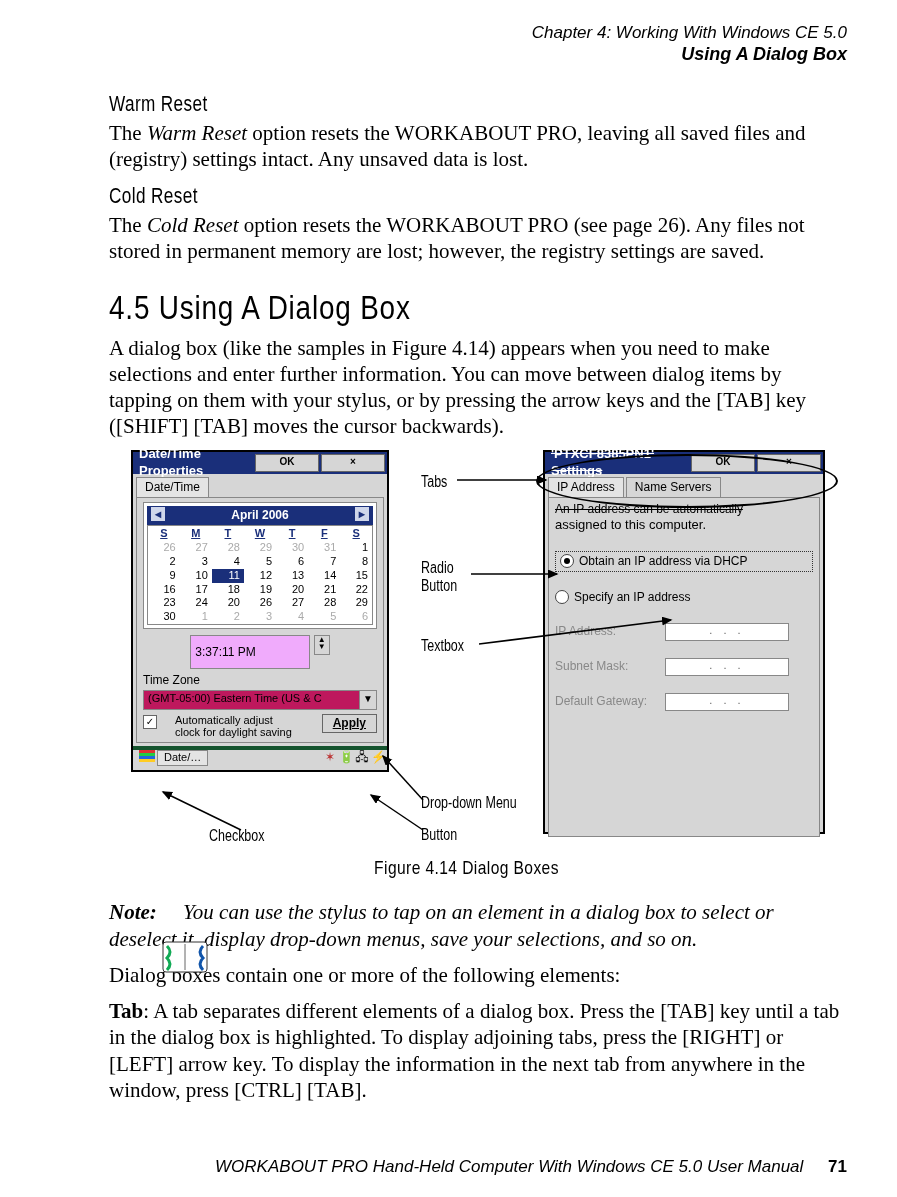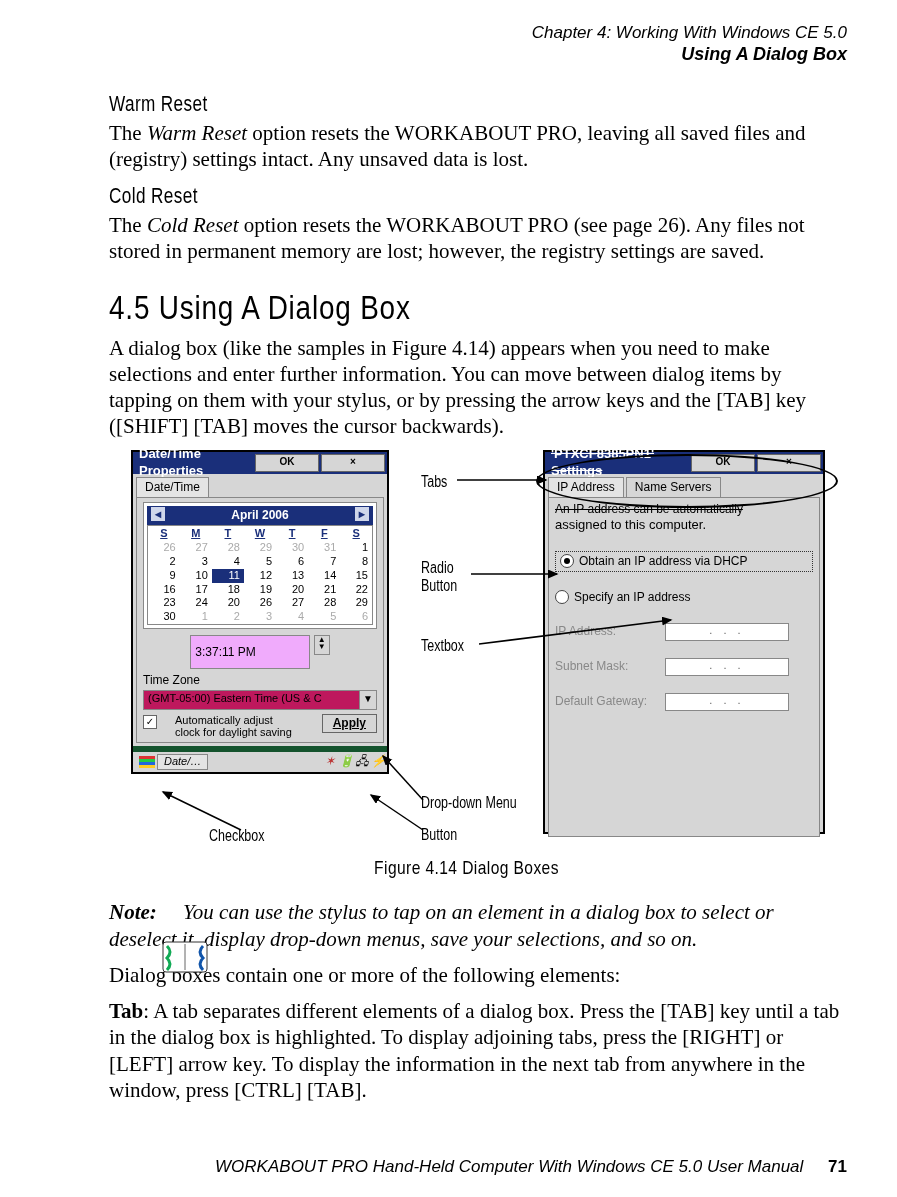--- a/index.html
+++ b/index.html
@@ -164,23 +164,23 @@
     width: 12px; height: 12px; border: 1px solid #666; background: #fff; margin-top: 1px;
     display: flex; align-items: center; justify-content: center;
   }
   .chk.checked::after { content: "✓"; font-size: 10px; line-height: 10px; }
   .applybtn {
     border: 1px solid #666; background: #d6d6d6;
     padding: 1px 10px; font-weight: bold; font-size: 12px;
     text-decoration: underline;
   }
   .taskbar {
-    display: flex; align-items: center; gap: 2px;
-    border-top: 6px solid #14532d; background: #d6d6d6; height: 20px;
-    padding: 0 2px; font-size: 11px; font-style: italic;
+    display: flex; align-items: flex-start; gap: 2px;
+    border-top: 4px solid #14532d; background: #d6d6d6; height: 20px;
+    padding: 0 2px; font-size: 11px;
   }
   .taskitem { border: 1px solid #888; padding: 0 6px; background: #e4e4e4; }
   .tray { margin-left: auto; display: flex; gap: 2px; font-size: 12px; }
   .trayicon { width: 14px; text-align: center; }
   .flag {
     width: 16px; height: 12px; position: relative; margin-left: 4px;
     background:
       linear-gradient(to bottom, #d33 0 3px, transparent 3px),
       linear-gradient(to bottom, transparent 0 3px, #2c4 3px 6px, transparent 6px),
       linear-gradient(to bottom, transparent 0 6px, #26d 6px 9px, transparent 9px),

